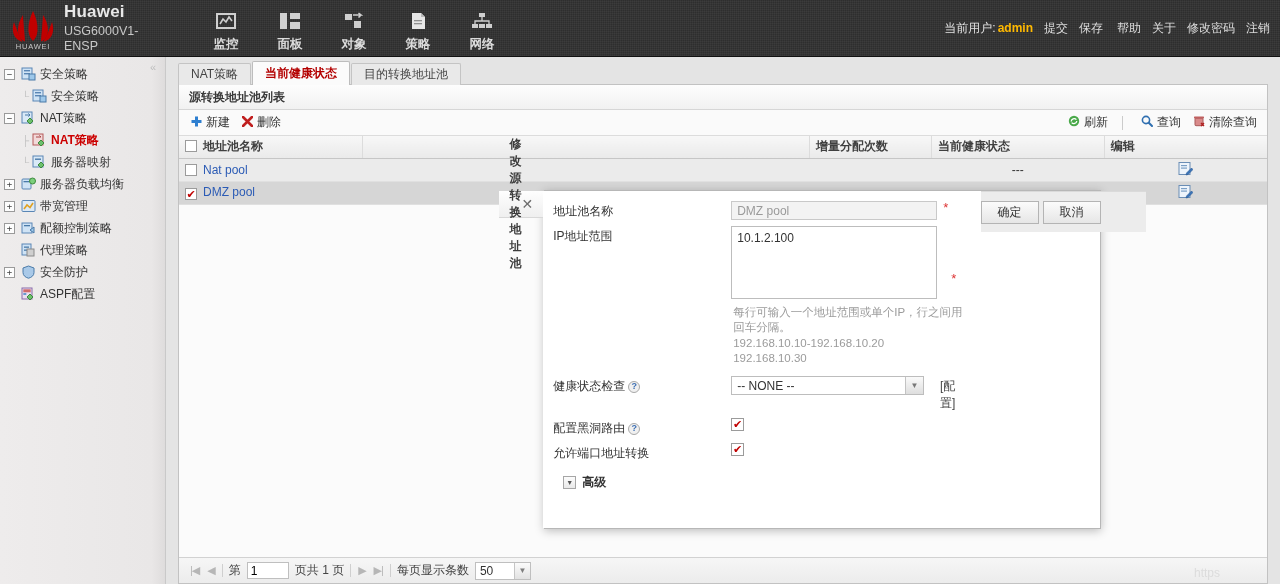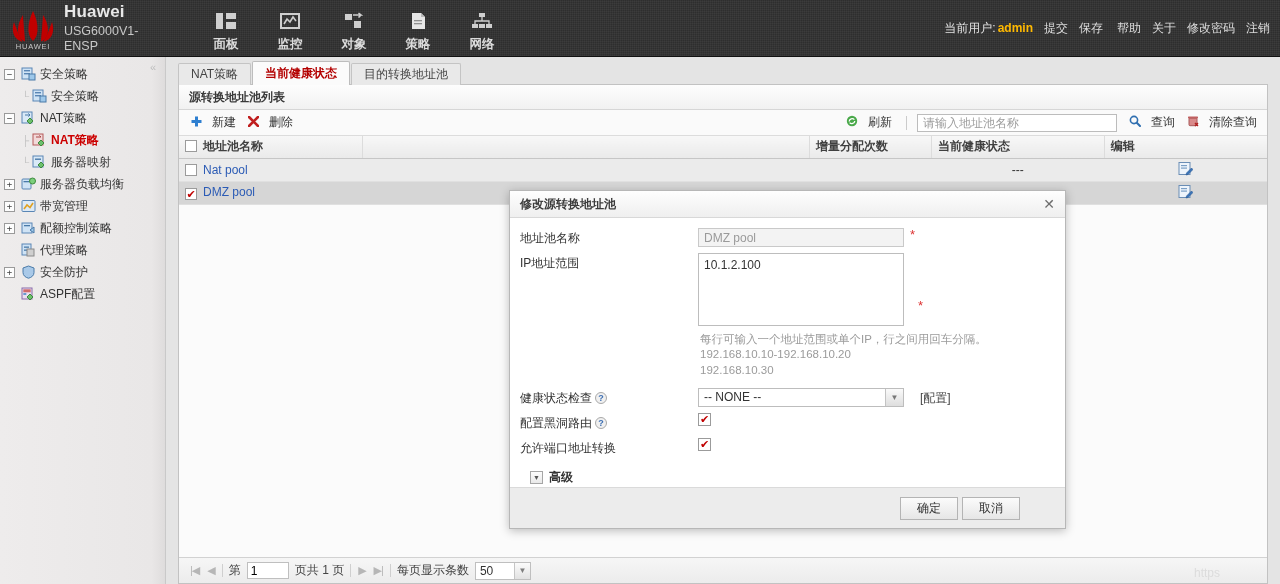--- a/index.html
+++ b/index.html
@@ -92,21 +92,21 @@
   }
   .panel-title {
     height:25px; display:flex; align-items:center; padding-left:10px;
     font-weight:bold; font-size:12px; color:#3a3a3a;
     background:linear-gradient(180deg,#fdfdfd,#f1f1f1); border-bottom:1px solid #d6d6d6;
   }
   .toolbar {
     height:26px; display:flex; align-items:center; padding:0 6px 0 8px;
     background:#fafafa; border-bottom:1px solid #dcdcdc; gap:4px;
   }
-  .tb-btn { display:flex; align-items:center; gap:10px; font-size:12px; color:#333; cursor:pointer; padding:1px 4px; }
+  .tb-btn { display:flex; align-items:center; gap:4px; font-size:12px; color:#333; cursor:pointer; padding:1px 4px; }
   .tb-spacer { flex:1; }
   .tb-divider { width:1px; height:14px; background:#cbcbcb; margin:0 6px; }
   .search-input {
     width:200px; height:18px; border:1px solid #bcbcbc; background:#fff;
     font-size:12px; padding:0 5px; color:#333; outline:none;
     font-family:"Liberation Sans", sans-serif;
   }
   .search-input::placeholder { color:#9d9d9d; }
 
   
@@ -154,24 +154,24 @@
     background:linear-gradient(180deg,#fbfbfb,#e2e2e2); border-left:1px solid #c5c5c5;
     display:flex; align-items:center; justify-content:center; color:#7d7d7d; font-size:8px;
   }
 
   .watermark {
     position:absolute; right:60px; bottom:4px; font-size:12px; color:#dcdcdc; user-select:none;
   }
 
   
   .modal-shadow {
-    position:absolute; left:343px; top:133px; width:557px; height:339px;
+    position:absolute; left:378px; top:133px; width:557px; height:339px;
     box-shadow: 0 2px 9px rgba(0,0,0,0.25);
     background:#fff; border:1px solid #b7b7b7;
-    display:flex; flex-direction:column; z-index:50;
+    display:flex; flex-direction:row; z-index:50;justify-content:center;
   }
   .modal-head {
     height:27px; background:linear-gradient(180deg,#fefefe,#efefef);
     border-bottom:1px solid #d8d8d8; display:flex; align-items:center; padding:0 10px;
   }
   .modal-title { font-size:12px; font-weight:bold; color:#3c3c3c; }
   .modal-close { margin-left:auto; color:#6d6d6d; font-size:14px; cursor:pointer; line-height:1; }
   .modal-body { flex:1; padding:10px 12px 0 10px; position:relative; background:#fff; }
   .modal-foot {
     height:41px; background:#ececec; border-top:1px solid #dadada;
@@ -249,35 +249,35 @@
     <div class="brand-text">
       <div class="brand-name">Huawei</div>
       <div class="brand-model">USG6000V1-ENSP</div>
     </div>
   </div>
 
   <div class="mainnav">
     <div class="navitem">
       <span class="nav-ico">
         <svg width="22" height="20" viewBox="0 0 22 20">
+            <rect x="2" y="3" width="18" height="14" fill="none" stroke="#cfcfcf" stroke-width="2"></rect>
+            <polyline points="5,13 8,8 11,11 14,6 17,10" fill="none" stroke="#cfcfcf" stroke-width="1.6"></polyline>
+          </svg>
+      </span>
+      <span class="nav-lbl">监控</span>
+    </div>
+    <div class="navitem">
+      <span class="nav-ico">
+        <svg width="22" height="20" viewBox="0 0 22 20">
             <rect x="1" y="2" width="7" height="16" fill="#cfcfcf"></rect>
             <rect x="11" y="2" width="10" height="6" fill="#cfcfcf"></rect>
             <rect x="11" y="11" width="10" height="7" fill="#cfcfcf"></rect>
           </svg>
       </span>
       <span class="nav-lbl">面板</span>
-    </div>
-    <div class="navitem">
-      <span class="nav-ico">
-        <svg width="22" height="20" viewBox="0 0 22 20">
-            <rect x="2" y="3" width="18" height="14" fill="none" stroke="#cfcfcf" stroke-width="2"></rect>
-            <polyline points="5,13 8,8 11,11 14,6 17,10" fill="none" stroke="#cfcfcf" stroke-width="1.6"></polyline>
-          </svg>
-      </span>
-      <span class="nav-lbl">监控</span>
     </div>
     <div class="navitem">
       <span class="nav-ico">
         <svg width="22" height="20" viewBox="0 0 22 20">
             <rect x="2" y="3" width="7" height="6" fill="#cfcfcf"></rect>
             <rect x="11" y="10" width="7" height="7" fill="#cfcfcf"></rect>
             <path d="M10 4 h8 l-2.5 -2 M18 4 l-2.5 2.5" fill="none" stroke="#cfcfcf" stroke-width="1.6"></path>
           </svg>
       </span>
       <span class="nav-lbl">对象</span>
@@ -499,21 +499,20 @@
           <span>
             <svg width="12" height="12" viewBox="0 0 12 12">
                 <circle cx="6" cy="6" r="5.2" fill="#4aa94a"></circle>
                 <path d="M3.2 6.6 A3 3 0 0 1 8.4 4.6" fill="none" stroke="#fff" stroke-width="1.3"></path>
                 <path d="M8.8 6 A3 3 0 0 1 3.6 7.6" fill="none" stroke="#fff" stroke-width="1.3"></path>
               </svg>
           </span>
           <span>刷新</span>
         </div>
         <div class="tb-divider"></div>
-        <input class="search-input" type="text" placeholder="请输入地址池名称" style="">
         <div class="tb-btn" style="margin-left:4px;">
           <span>
             <svg width="12" height="12" viewBox="0 0 12 12">
                 <circle cx="5" cy="5" r="3.6" fill="none" stroke="#2f6fb0" stroke-width="1.6"></circle>
                 <path d="M7.8 7.8 L11 11" stroke="#2f6fb0" stroke-width="2" stroke-linecap="round"></path>
               </svg>
           </span>
           <span>查询</span>
         </div>
         <div class="tb-btn">

